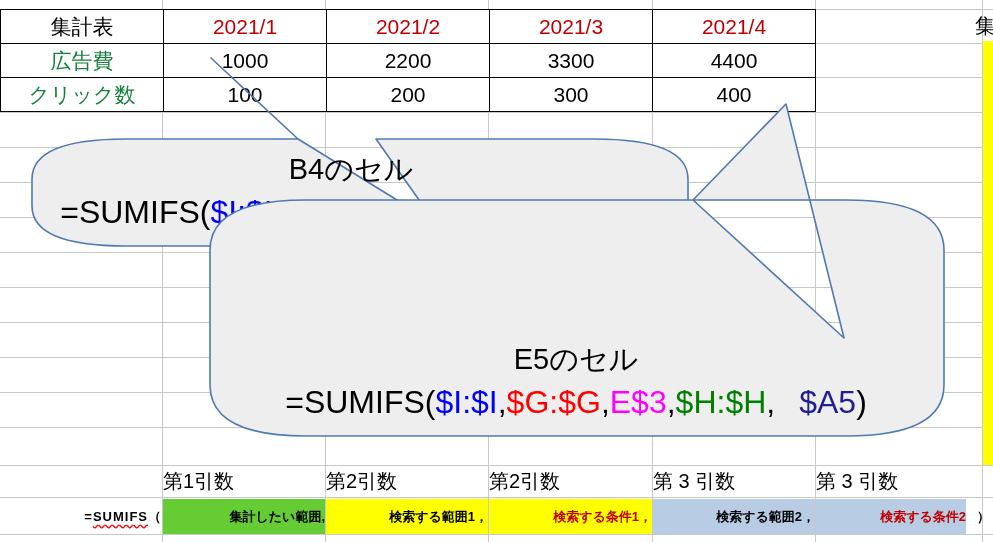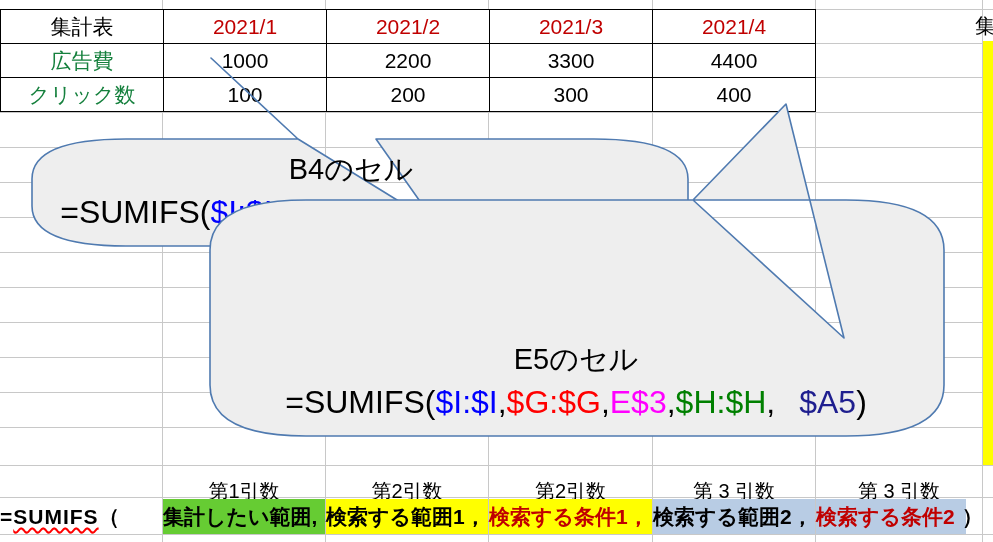--- a/index.html
+++ b/index.html
@@ -86,27 +86,27 @@
   .cformula .navy    { color: #1f1f8f; margin-left: 24px; }
 
   #callout1 { left: 6px;   top: 54px;  width: 690px; height: 200px; }
   #callout2 { left: 196px; top: 100px; width: 760px; height: 345px; }
 
   
   .legend-head {
     position: absolute;
     top: 466px; height: 31px;
     font-size: 20px; color: #000000;
-    text-align: center; line-height: 31px; margin-top: 10px;
+    text-align: left; line-height: 31px;
   }
   .legend-cell {
     position: absolute;
     top: 499px; height: 35px;
-    font-size: 21px; font-weight: bold;
-    text-align: left; line-height: 35px;
+    font-size: 13px; font-weight: bold;
+    text-align: right; line-height: 35px;
     white-space: nowrap;
   }
   .lg-prefix {
     color: #000000; font-weight: bold;
     letter-spacing: 1px;
   }
   .lg-prefix .sp { text-decoration: underline wavy #ff0000; text-underline-offset: 3px; }
   .lg-green  { background: #66cc33; color: #000000; }
   .lg-yellow { background: #ffff00; color: #000000; }
   .lg-yellow-red { background: #ffff00; color: #c00000; }

